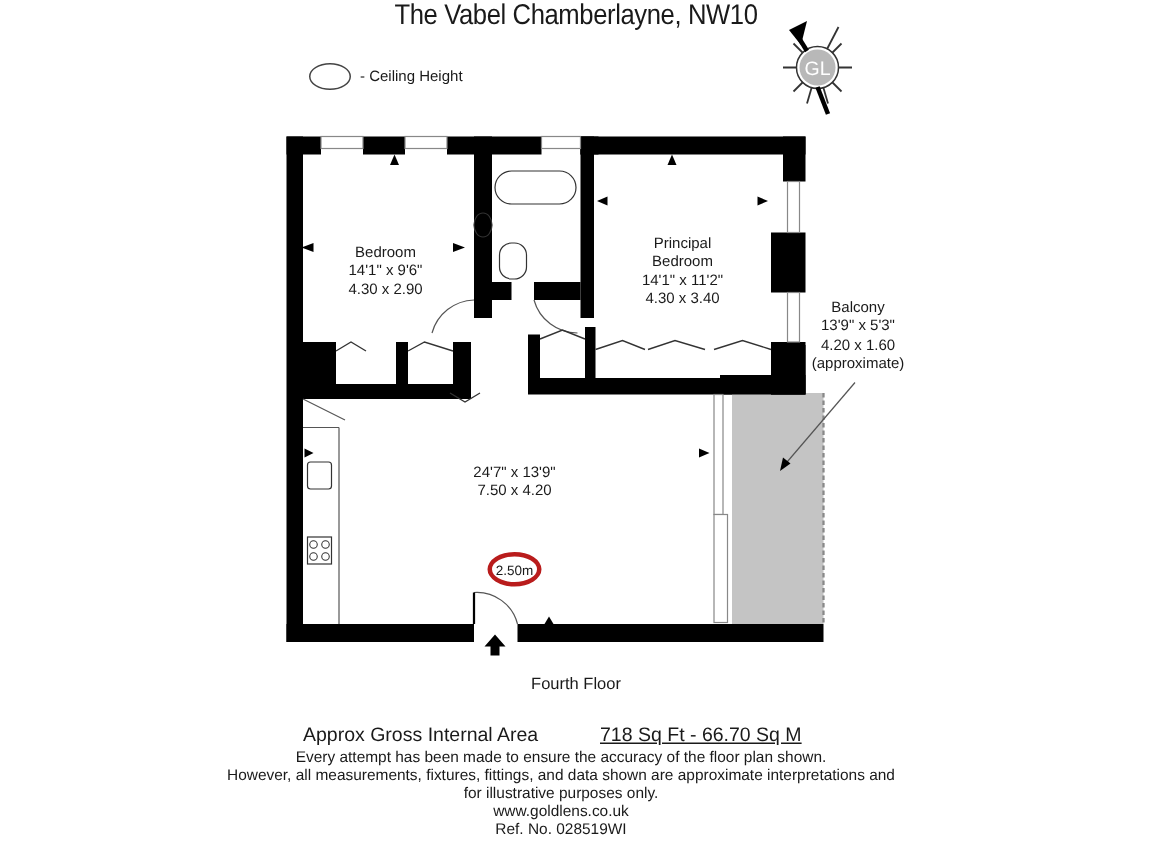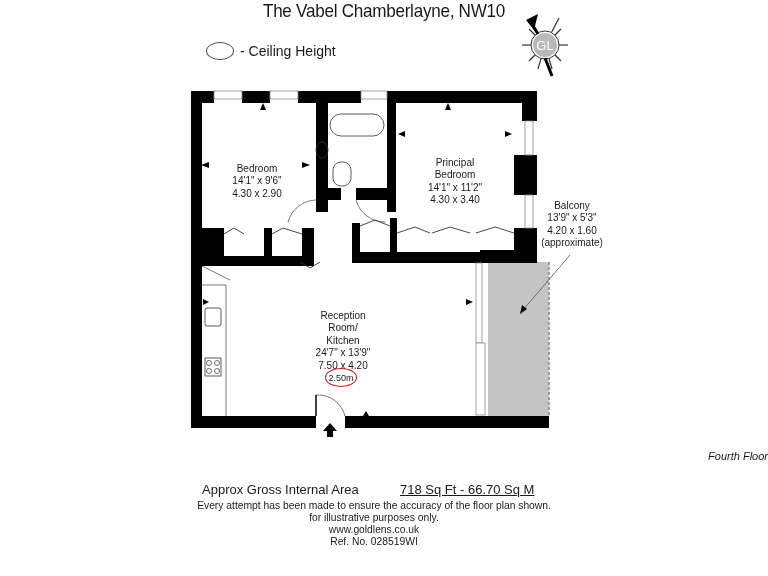--- a/index.html
+++ b/index.html
@@ -1,29 +1,29 @@
 <!DOCTYPE html>
 <html><head>
   <meta charset="utf-8">
   <style>
     html, body { margin: 0; padding: 0; background: #ffffff; }
     body { width: 768px; height: 576px; position: relative; overflow: hidden;
            font-family: "Liberation Sans", "DejaVu Sans", sans-serif; color: #1a1a1a; }
     .abs { position: absolute; }
     .title { left: 0; width: 768px; top: 0; text-align: center; font-size: 19px; letter-spacing: -0.3px; transform: scaleX(0.9); }
-    .legend { left: 206px; top: 42px; display: flex; align-items: center; gap: 6px; font-size: 14px; }
+    .legend { left: 206px; top: 42px; display: flex; align-items: center; gap: 6px; font-size: 10px; }
     .legend .oval { width: 26px; height: 16px; border: 1px solid #444; border-radius: 50%; }
     .compass { left: 512px; top: 12px; width: 66px; height: 66px; }
     svg.plan { left: 0; top: 0; }
     .room-label { text-align: center; font-size: 10px; line-height: 12.5px; white-space: pre-line; }
-    .floor-label { left: 0; width: 768px; top: 450px; text-align: right; font-size: 11px; font-style: italic; }
+    .floor-label { left: 0; width: 768px; top: 450px; text-align: center; font-size: 11px; }
     .area { top: 482px; font-size: 13px; }
     .disclaimer { left: 0; width: 748px; top: 500px; text-align: center; font-size: 10.3px; line-height: 12px; }
     .disclaimer div { white-space: nowrap; }
-    .ceil-badge { left: 325px; top: 368px; width: 30px; height: 17px; border: 1px solid #b91c1c; border-radius: 50%;
+    .ceil-badge { left: 325px; top: 368px; width: 30px; height: 17px; border: 3px solid #b91c1c; border-radius: 50%;
                   font-size: 9px; display: flex; align-items: center; justify-content: center; }
   </style>
 </head>
 <body>
 
 <div class="abs title">The Vabel Chamberlayne, NW10</div>
 
 <div class="abs legend">
   <div class="oval"></div>
   <span>- Ceiling Height</span>
@@ -153,33 +153,32 @@
 </svg>
 
 <div class="abs room-label" style="left:222px; top:150px; width:70px;">
   <div>Bedroom</div><div>14'1" x 9'6"</div><div>4.30 x 2.90</div>
 </div>
 <div class="abs room-label" style="left:416px; top:144px; width:78px;">
   <div>Principal
 Bedroom</div><div>14'1" x 11'2"</div><div>4.30 x 3.40</div>
 </div>
 <div class="abs room-label" style="left:303px; top:297px; width:80px;">
-  <div>Reception
-Room/
-Kitchen</div><div>24'7" x 13'9"</div><div>7.50 x 4.20</div>
+  <div>24'7" x 13'9"</div><div>7.50 x 4.20</div>
 </div>
 <div class="abs room-label" style="left:532px; top:187px; width:80px;">
   <div>Balcony</div><div>13'9" x 5'3"</div><div>4.20 x 1.60</div><div>(approximate)</div>
 </div>
 
 <div class="abs ceil-badge">2.50m</div>
 
 <div class="abs floor-label">Fourth Floor</div>
 
 <div class="abs area" style="left:202px;">Approx Gross Internal Area</div>
 <div class="abs area" style="left:400px;text-decoration:underline;">718 Sq Ft  - 66.70 Sq M</div>
 
 <div class="abs disclaimer">
   <div>Every attempt has been made to ensure the accuracy of the floor plan shown.</div>
+  <div>However, all measurements, fixtures, fittings, and data shown are approximate interpretations and</div>
   <div>for illustrative purposes only.</div>
   <div>www.goldlens.co.uk</div>
   <div>Ref. No. 028519WI</div>
 </div>
 
 </body></html>

